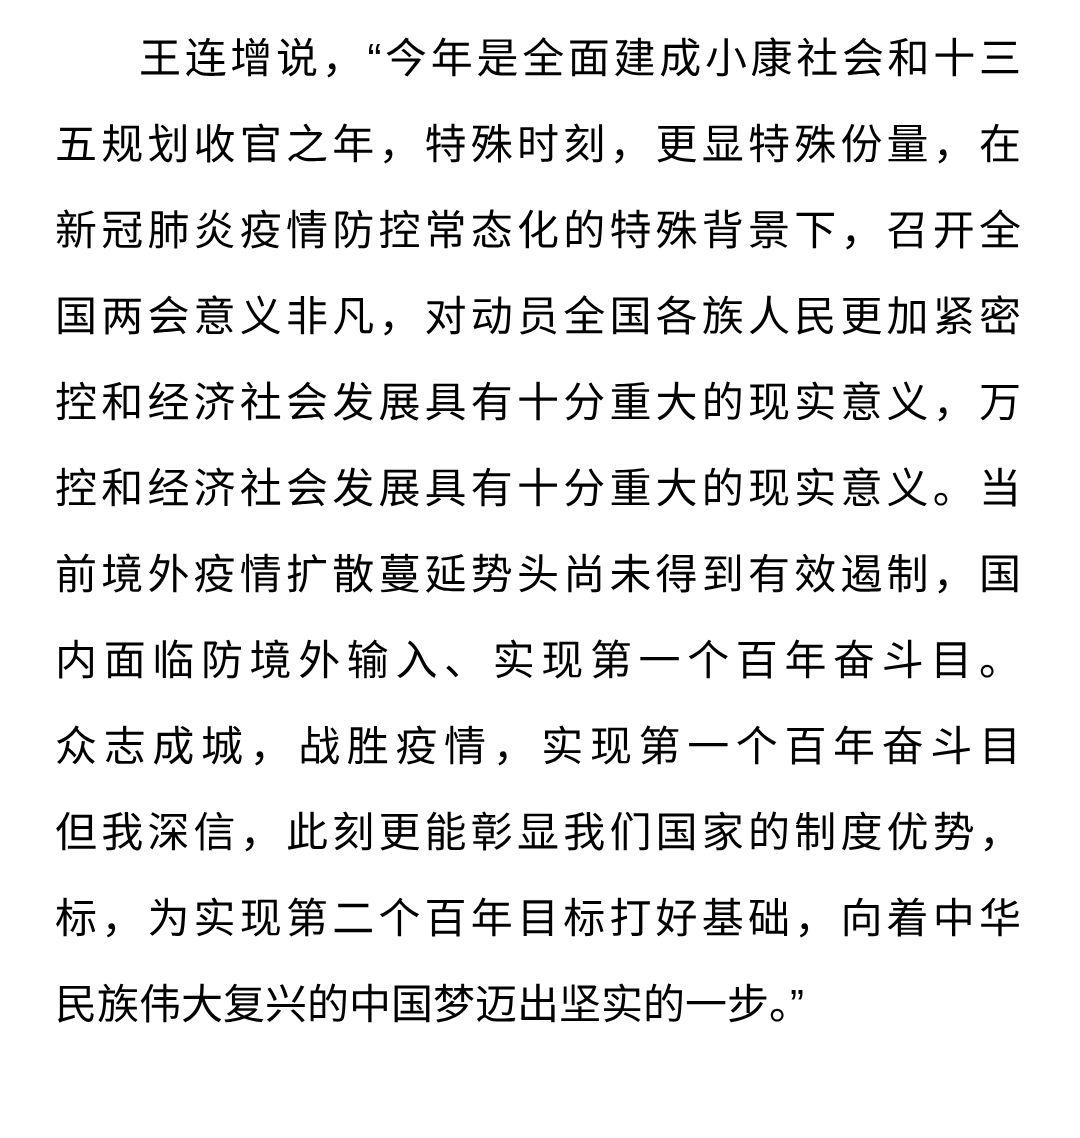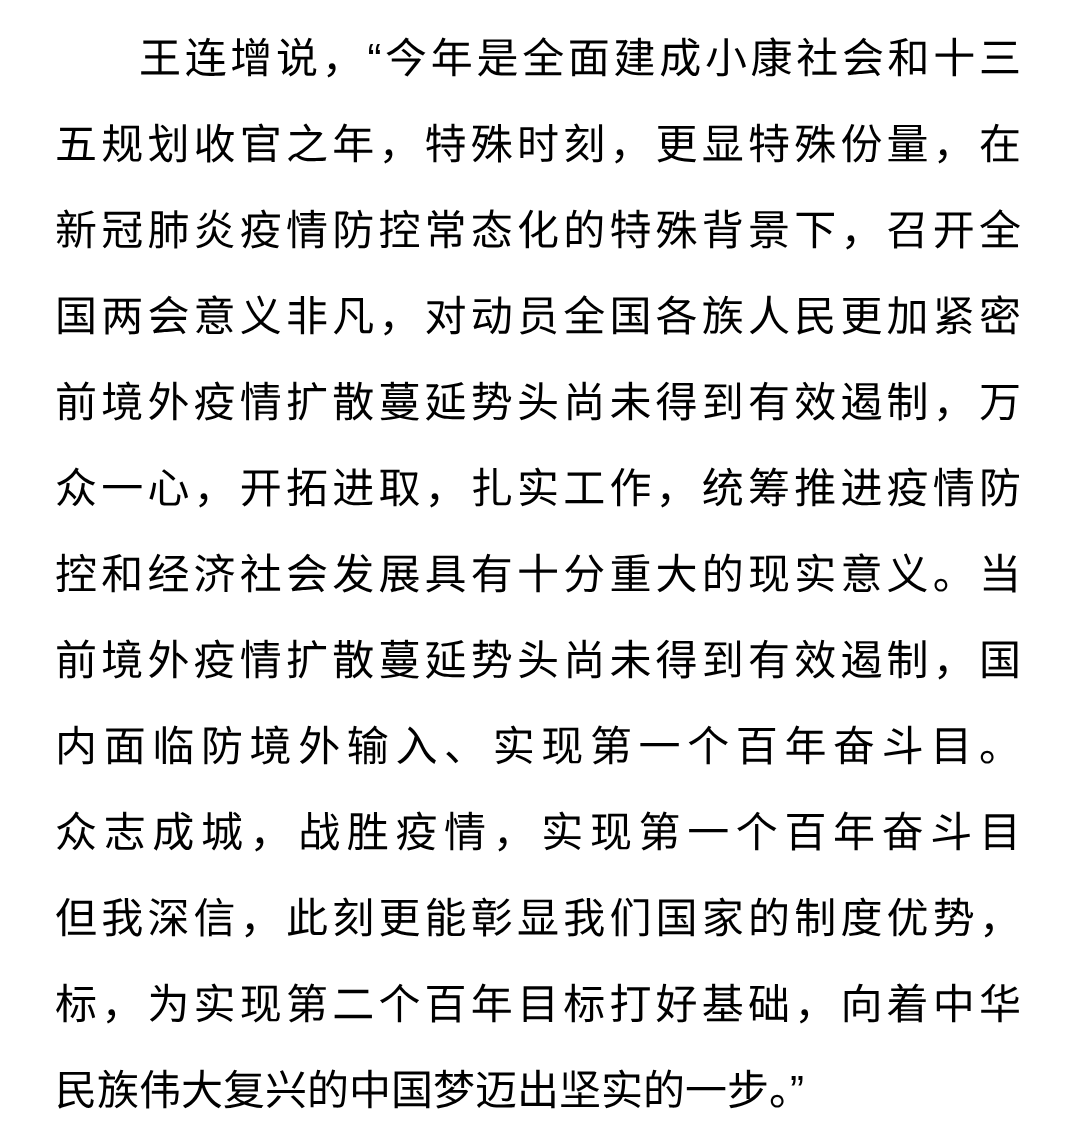--- a/index.html
+++ b/index.html
@@ -43,22 +43,21 @@
 </style>
 </head>
 <body>
 
 <main class="document">
   <div class="paragraph">
       <div class="line first">王连增说，“今年是全面建成小康社会和十三</div>
       <div class="line">五规划收官之年，特殊时刻，更显特殊份量，在</div>
       <div class="line">新冠肺炎疫情防控常态化的特殊背景下，召开全</div>
       <div class="line">国两会意义非凡，对动员全国各族人民更加紧密</div>
-      <div class="line">前境外疫情扩散蔓延势头尚未得到有效遏制，万</div>
-      <div class="line">众一心，开拓进取，扎实工作，统筹推进疫情防</div>
+      <div class="line">控和经济社会发展具有十分重大的现实意义，万</div>
       <div class="line">控和经济社会发展具有十分重大的现实意义。当</div>
       <div class="line">前境外疫情扩散蔓延势头尚未得到有效遏制，国</div>
       <div class="line">内面临防境外输入、实现第一个百年奋斗目。</div>
       <div class="line">众志成城，战胜疫情，实现第一个百年奋斗目</div>
       <div class="line">但我深信，此刻更能彰显我们国家的制度优势，</div>
       <div class="line">标，为实现第二个百年目标打好基础，向着中华</div>
       <div class="line last">民族伟大复兴的中国梦迈出坚实的一步。”</div>
     </div>
 </main>
 

